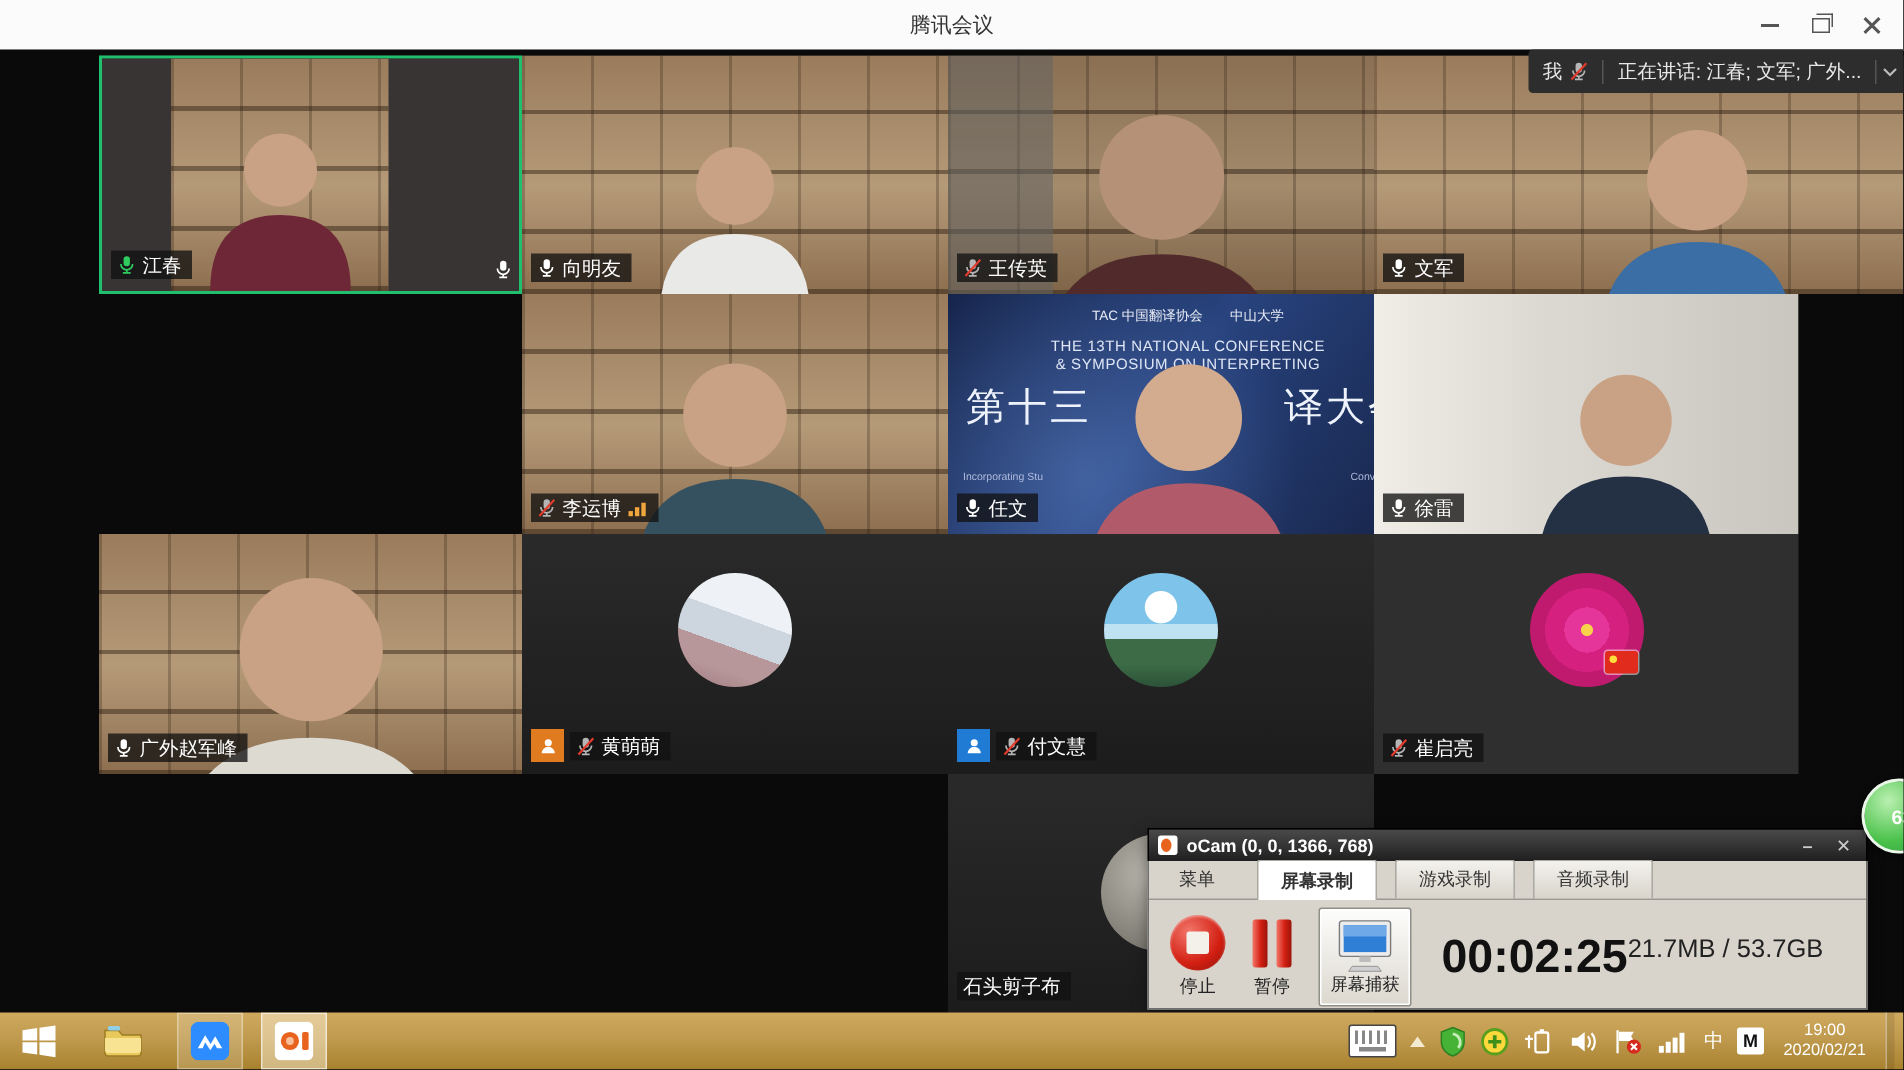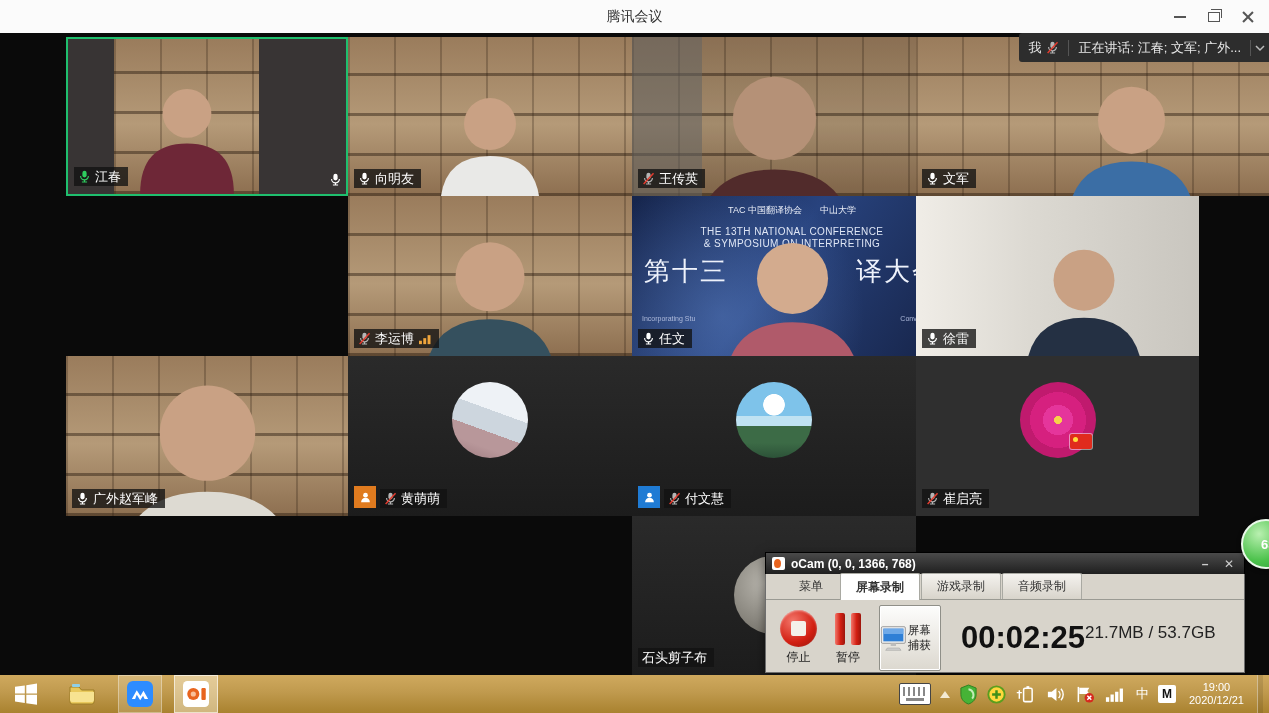--- a/index.html
+++ b/index.html
@@ -31,21 +31,21 @@
   .lightroom{background:linear-gradient(90deg,#f0ede7,#dcd9d2 40%,#c9c6bf)}
   .slidebg{background:
      radial-gradient(circle at 28% 75%, rgba(110,150,220,.38), rgba(0,0,0,0) 55%),
      linear-gradient(125deg,#16254c,#28437e 45%,#162347)}
   .darkroom{background:linear-gradient(180deg,#2a2a2a,#1c1c1c)}
   .graytile{background:#2f2f2f}
   .sil{display:block}
   .portrait{position:absolute;top:0;bottom:0;left:46px;width:145px;display:flex;align-items:flex-end;justify-content:center}
   .sidefill{position:absolute;top:0;bottom:0;background:#3a3635}
 
-  .name-tag{position:absolute;left:6px;bottom:8px;display:flex;align-items:flex-end;gap:4px;z-index:3}
+  .name-tag{position:absolute;left:6px;bottom:8px;display:flex;align-items:center;gap:4px;z-index:3}
   .tag-box{background:rgba(18,18,18,.78);color:#fff;font-size:13px;padding:3px 7px 3px 4px;display:flex;align-items:center;gap:4px;line-height:1}
   .badge{width:22px;height:22px;display:flex;align-items:center;justify-content:center;background:#e07b1f}
   .badge.blue{background:#1f7bd4}
   .ic{width:13px;height:13px}
   .mic-on{color:#fff}.mic-speaking{color:#2ecc5e}.mic-muted{color:#b5b5b5}
   .sigbars{width:14px;height:12px}
   .corner-mic{position:absolute;right:4px;bottom:8px;color:#fff}
 
   
   .av{position:absolute;left:50%;top:40%;transform:translate(-50%,-50%);width:76px;height:76px;border-radius:50%;overflow:hidden}
@@ -71,31 +71,31 @@
   #speakerbar .div{width:1px;height:16px;background:#555}
 
   
   #ocam{left:765px;top:552px;width:480px;height:121px;z-index:30;box-shadow:0 3px 10px rgba(0,0,0,.5);font-size:12px}
   #ocam .otitle{height:22px;background:linear-gradient(#4a4a4a,#1f1f1f);display:flex;align-items:center;padding:0 6px;gap:6px;border:1px solid #000;border-bottom:none;box-sizing:border-box}
   #ocam .oicon{width:13px;height:13px;background:#fff;border-radius:2px;position:relative}
   #ocam .oicon::before{content:"";position:absolute;left:2px;top:2px;width:7px;height:9px;border-radius:50%;background:#e8641e}
   #ocam .otext{color:#fff;font-weight:bold;flex:1;font-size:12px}
   #ocam .obtn{color:#ccc;width:18px;text-align:center;font-weight:bold}
   #ocam .obody{background:#d8d4cb;border:1px solid #6e6e6e;border-top:none;box-sizing:border-box;height:99px;position:relative}
-  #ocam .tabs{display:flex;align-items:flex-end;height:25px;padding-left:17px;gap:1px;border-bottom:1px solid #9a9a93}
+  #ocam .tabs{display:flex;align-items:flex-end;height:25px;padding-left:4px;gap:12px;border-bottom:1px solid #9a9a93}
   #ocam .tab{padding:4px 15px;background:linear-gradient(#f4f2ee,#d8d4cb);border:1px solid #a9a9a2;border-bottom:none;border-radius:2px 2px 0 0;color:#333}
   #ocam .tab.plain{border-color:rgba(0,0,0,0);background:none}
   #ocam .tab.sel{background:#fff;position:relative;top:1px;padding-top:5px;font-weight:bold}
   #ocam .ctrl{display:flex;align-items:center;gap:14px;padding:5px 10px 0 14px}
   .bigbtn{display:flex;flex-direction:column;align-items:center;gap:2px;color:#222}
   .stopic{width:37px;height:37px;border-radius:50%;background:radial-gradient(circle at 35% 30%,#f3766a,#d21f12 60%,#8f130a);display:flex;align-items:center;justify-content:center;box-shadow:inset 0 1px 2px rgba(255,255,255,.5)}
   .stopic i{width:15px;height:15px;background:#f4f1ea;border-radius:2px;display:block}
   .pauseic{width:34px;height:37px;display:flex;justify-content:center;gap:6px;align-items:center}
   .pauseic i{width:10px;height:32px;border-radius:2px;background:linear-gradient(90deg,#f3766a,#d21f12 55%,#9c150b)}
-  .capbtn{width:60px;height:64px;background:linear-gradient(#fdfdfc,#dcd8cf);border:1px solid #8f8f88;border-radius:2px;display:flex;flex-direction:row;align-items:center;justify-content:center;gap:1px;box-shadow:inset 0 0 0 1px #fff}
+  .capbtn{width:60px;height:64px;background:linear-gradient(#fdfdfc,#dcd8cf);border:1px solid #8f8f88;border-radius:2px;display:flex;flex-direction:column;align-items:center;justify-content:center;gap:1px;box-shadow:inset 0 0 0 1px #fff}
   .capbtn span{font-size:11.5px;color:#222}
   .timerbox{display:flex;flex-direction:row;justify-content:center;line-height:1.05;padding-left:6px}
   .timer{font-size:31px;font-weight:bold;color:#111;font-family:"Liberation Sans",sans-serif}
   .fsize{font-size:17px;color:#222;margin-top:2px}
 
   
   #bubble{left:1241px;top:519px;width:46px;height:46px;border-radius:50%;z-index:40;
      background:radial-gradient(circle at 35% 28%,#b9f0b0,#4cc24c 60%,#2e9e3a);
      border:2px solid #eaf8ea;box-shadow:0 1px 4px rgba(0,0,0,.5);
      display:flex;align-items:center;color:#fff;font-size:13px;font-weight:bold}
@@ -543,17 +543,17 @@
     <svg class="trayic" width="21" height="19">
         <use href="#flagx"></use>
       </svg>
     <svg class="trayic" width="22" height="17">
         <use href="#sigw"></use>
       </svg>
     <span class="ime trayic">中</span>
     <span class="imebox trayic">M</span>
     <div id="clock">
       <div>19:00</div>
-      <div>2020/12/21</div>
+      <div>2020/02/21</div>
     </div>
     <div id="showdesk"></div>
   </div>
 </div>
 
 </body></html>

